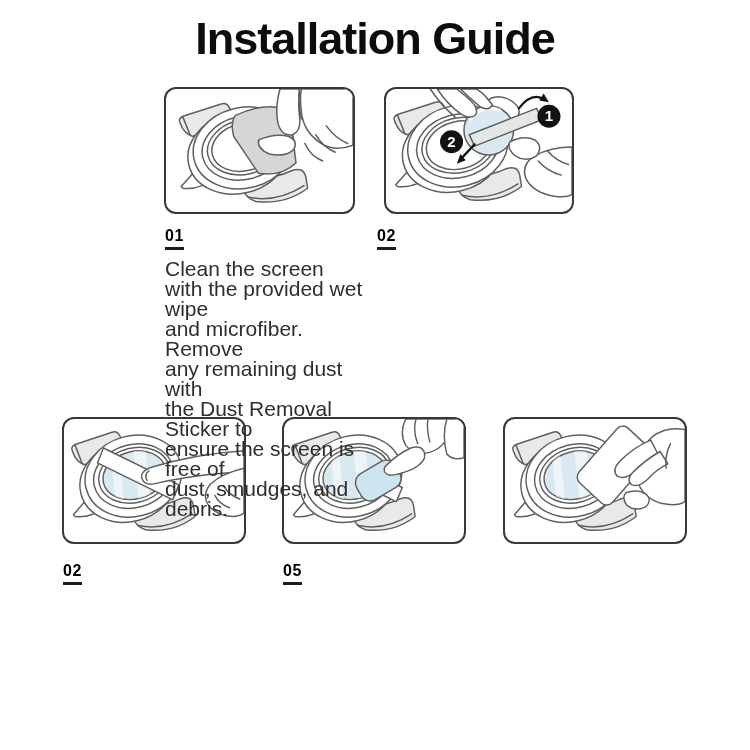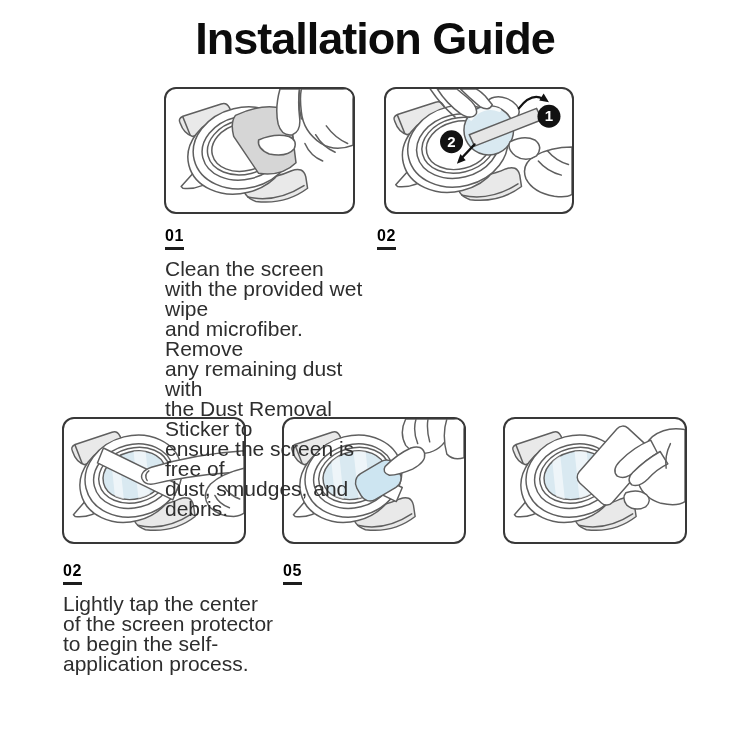--- a/index.html
+++ b/index.html
@@ -181,24 +181,20 @@
 ensure the screen is free of
 dust, smudges, and debris.</div>
   </div>
 
   <div class="step" style="left:377px;top:227px">
     <div class="num">02</div>
   </div>
 
   <div class="step" style="left:63px;top:562px">
     <div class="num">02</div>
-    <div class="txt">Lightly tap the center
-of the screen protector
-to begin the self-
-application process.</div>
   </div>
 
   <div class="step" style="left:283px;top:562px">
     <div class="num">05</div>
   </div>
 
 
 </div>
 
 </body></html>

